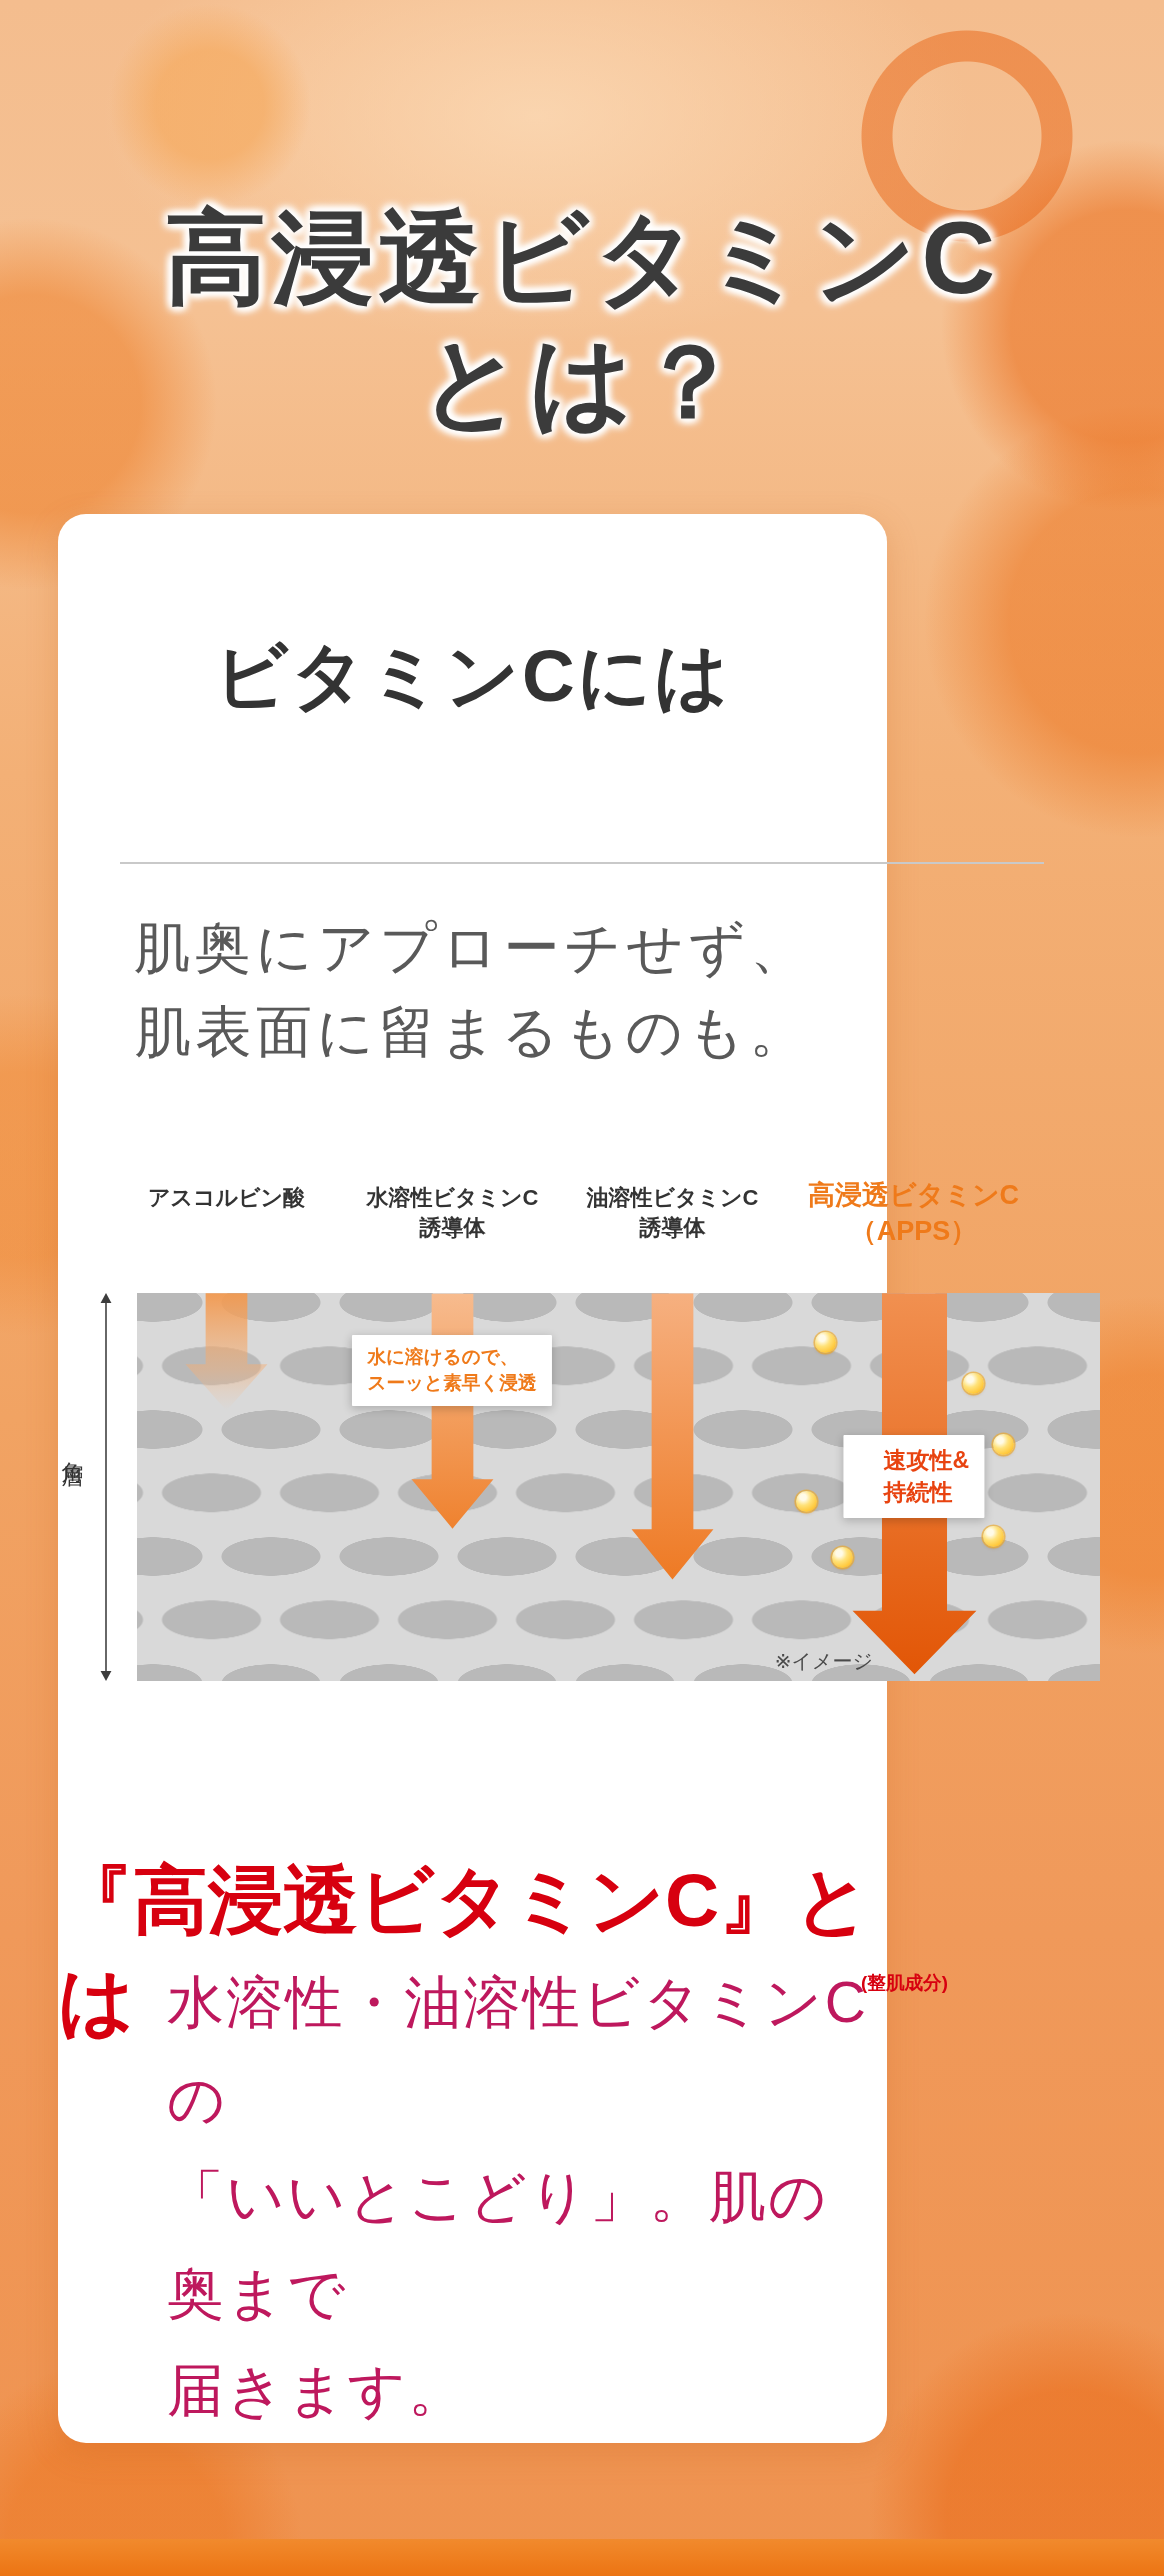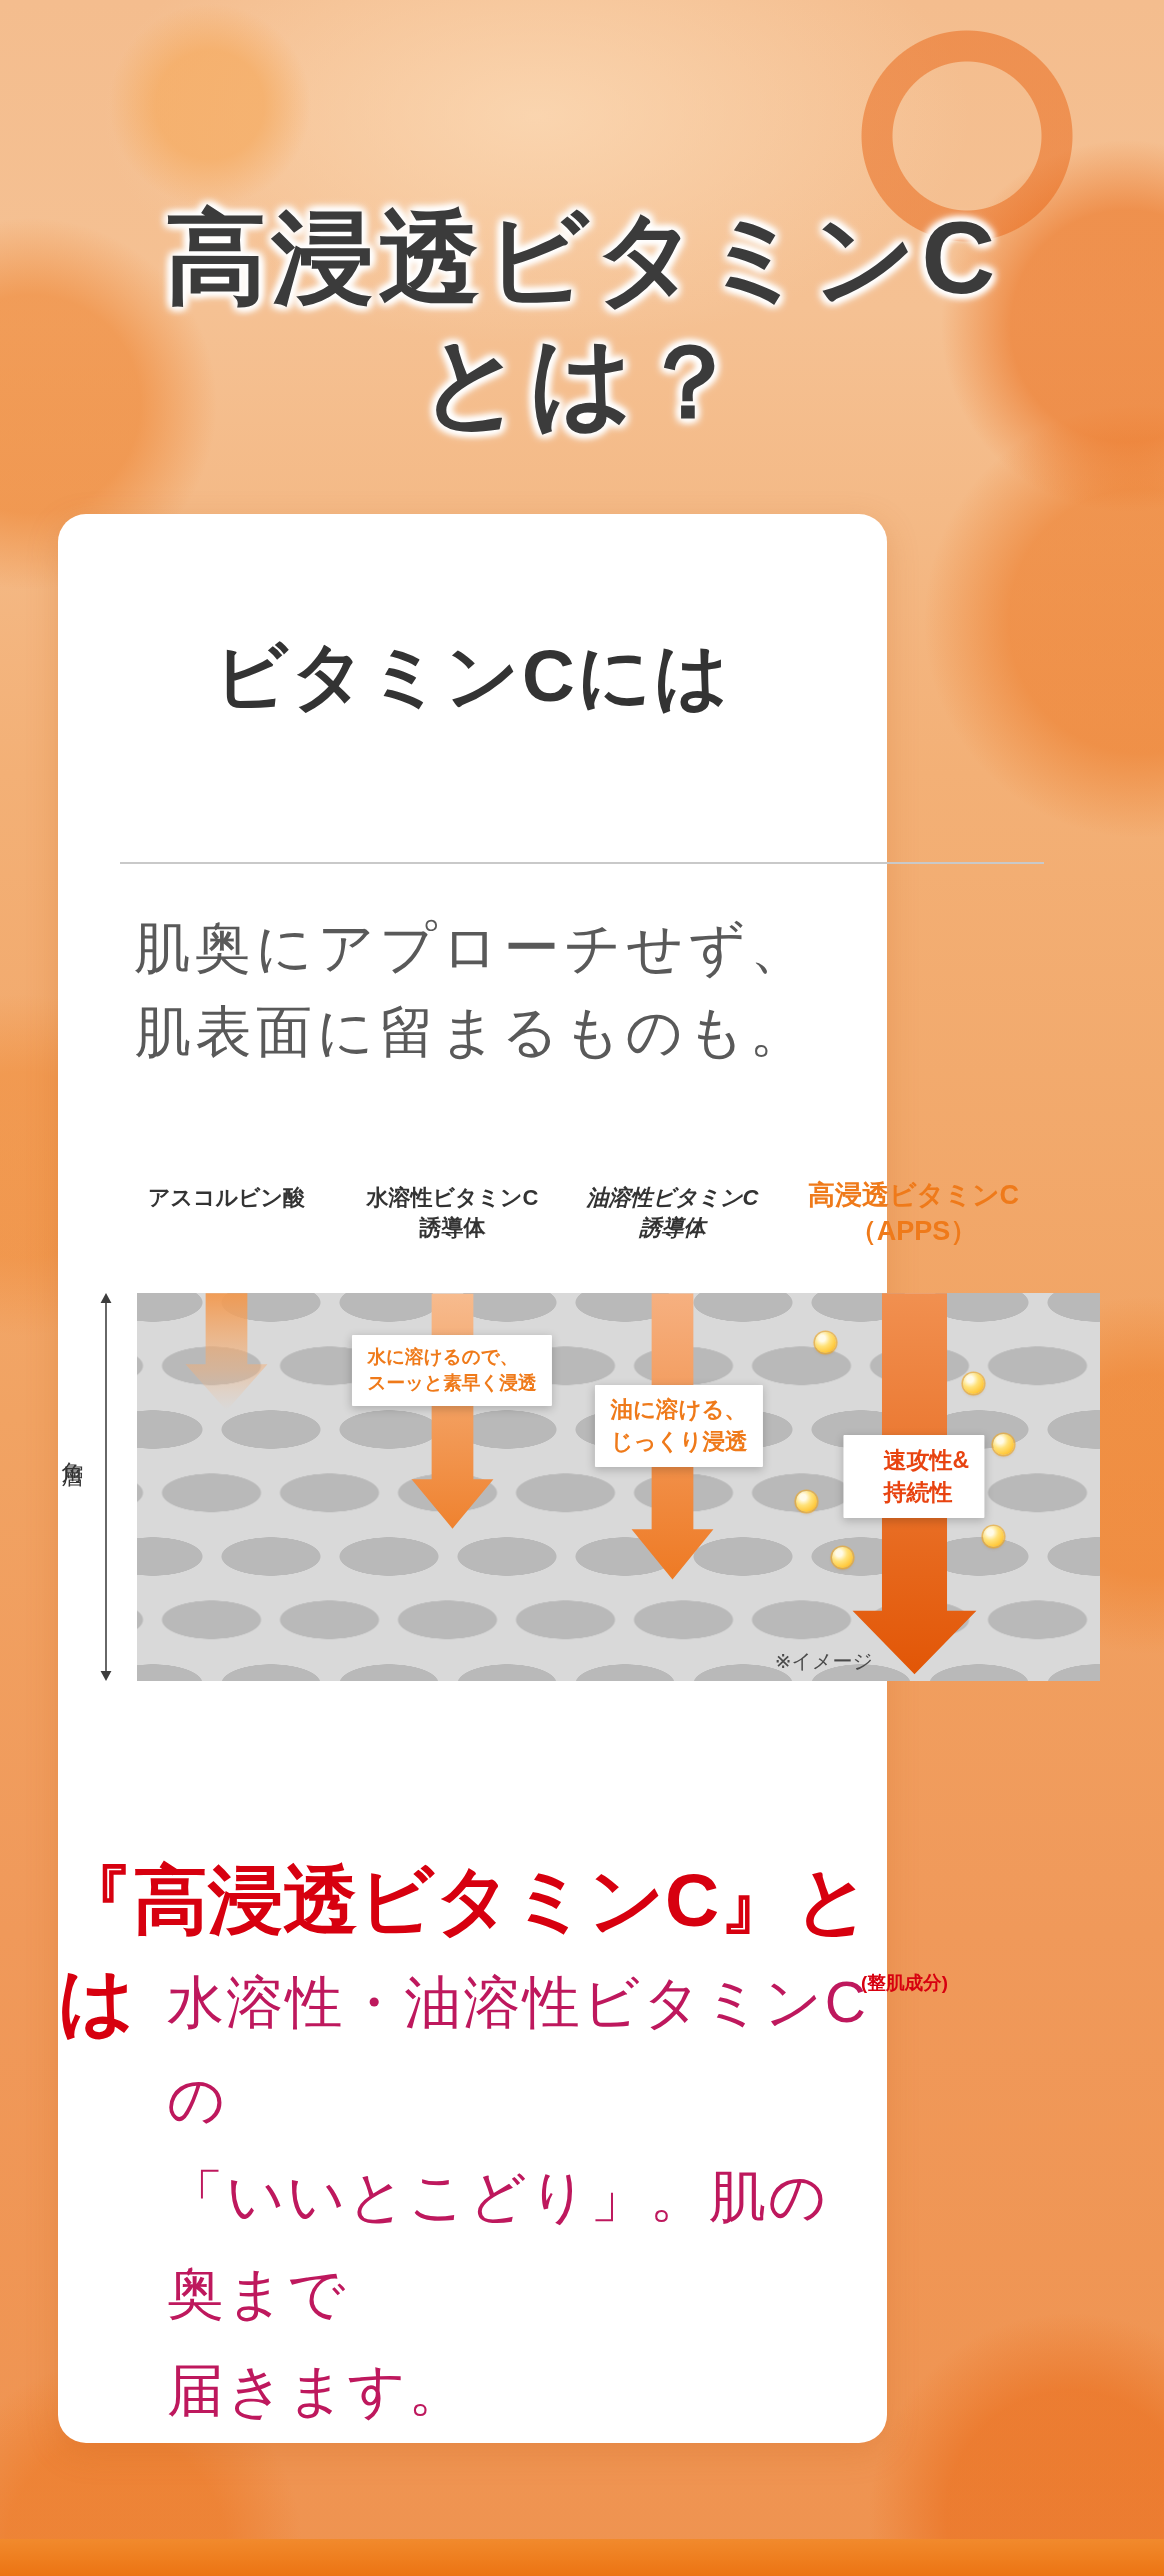--- a/index.html
+++ b/index.html
@@ -30,21 +30,21 @@
   .card-heading{position:absolute;top:115px;left:0;width:100%;margin:0;text-align:center;
     font-size:73px;font-weight:800;color:#333;line-height:1.3;letter-spacing:2.3px;}
   .divider{position:absolute;top:348px;left:62px;width:924px;height:1.6px;background:#c9c9c9;}
   .lead{position:absolute;top:392px;left:0;width:100%;margin:0;text-align:center;
     font-size:56px;color:#595959;line-height:1.5;letter-spacing:4.7px;}
   .diagram{position:absolute;inset:0;}
   .col-label{position:absolute;top:669px;width:233px;text-align:center;font-size:22px;
     font-weight:700;color:#333;line-height:1.35;}
   .col-label.c1{left:52px;}
   .col-label.c2{left:278px;}
-  .col-label.c3{left:498px;font-style:italic;}
+  .col-label.c3{left:498px;}
   .col-label.c4{left:739px;top:663px;font-size:27px;color:#ef7a1a;}
   .skin-band{position:absolute;left:79px;top:779px;width:963px;height:388px;
     background-color:#d9d9d9;
     background-image:
       radial-gradient(50px 19.4px at 50% 50%, #b9b9b9 98%, rgba(185,185,185,0) 100%),
       radial-gradient(50px 19.4px at 50% 50%, #b9b9b9 98%, rgba(185,185,185,0) 100%);
     background-size:118px 127px;
     background-position:15.5px 9.3px,75px 73px;}
   .axis{position:absolute;left:34px;top:779px;width:28px;height:388px;}
   .axis-label{position:absolute;left:1.6px;top:930px;width:28px;text-align:center;
@@ -164,24 +164,20 @@
             <stop offset="100%" stop-color="#e25606"></stop>
           </linearGradient>
         </defs>
         <polygon points="40,0 124,0 124,410 162,410 82,492 2,410 40,410" fill="url(#ag4)"></polygon>
       </svg>
 
       <div class="callout k1">
         <div>水に溶けるので、</div>
         <div>スーッと素早く浸透</div>
       </div>
-      <div class="callout k2">
-        <div>油に溶ける、</div>
-        <div>じっくり浸透</div>
-      </div>
       <div class="callout k3">
         <div>速攻性&amp;</div>
         <div>持続性</div>
       </div>
 
       <div class="dot" style="left:757px;top:818px;"></div>
       <div class="dot" style="left:905px;top:859px;"></div>
       <div class="dot" style="left:935px;top:920px;"></div>
       <div class="dot" style="left:738px;top:977px;"></div>
       <div class="dot" style="left:774px;top:1033px;"></div>

